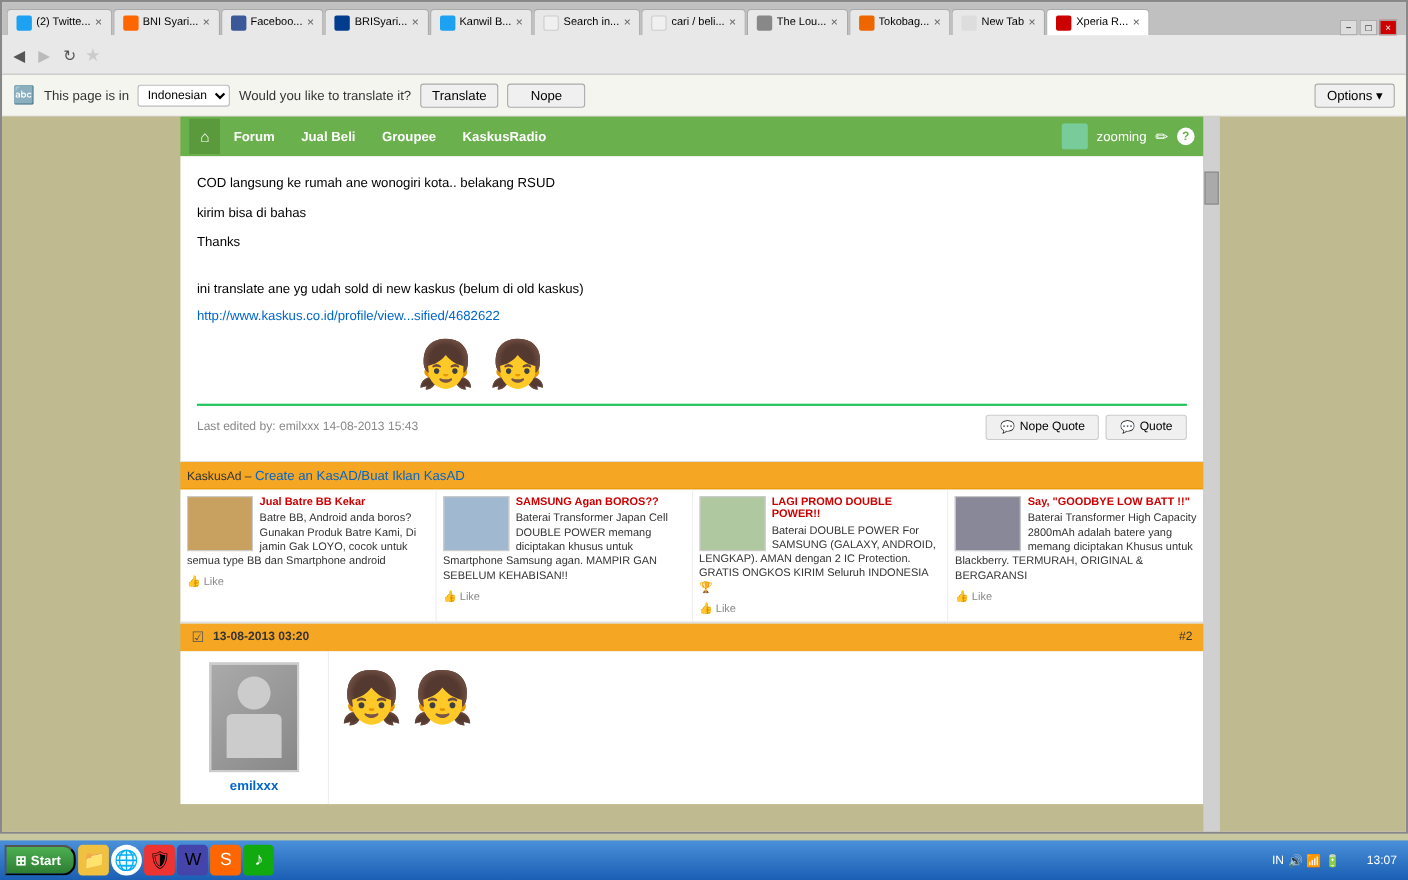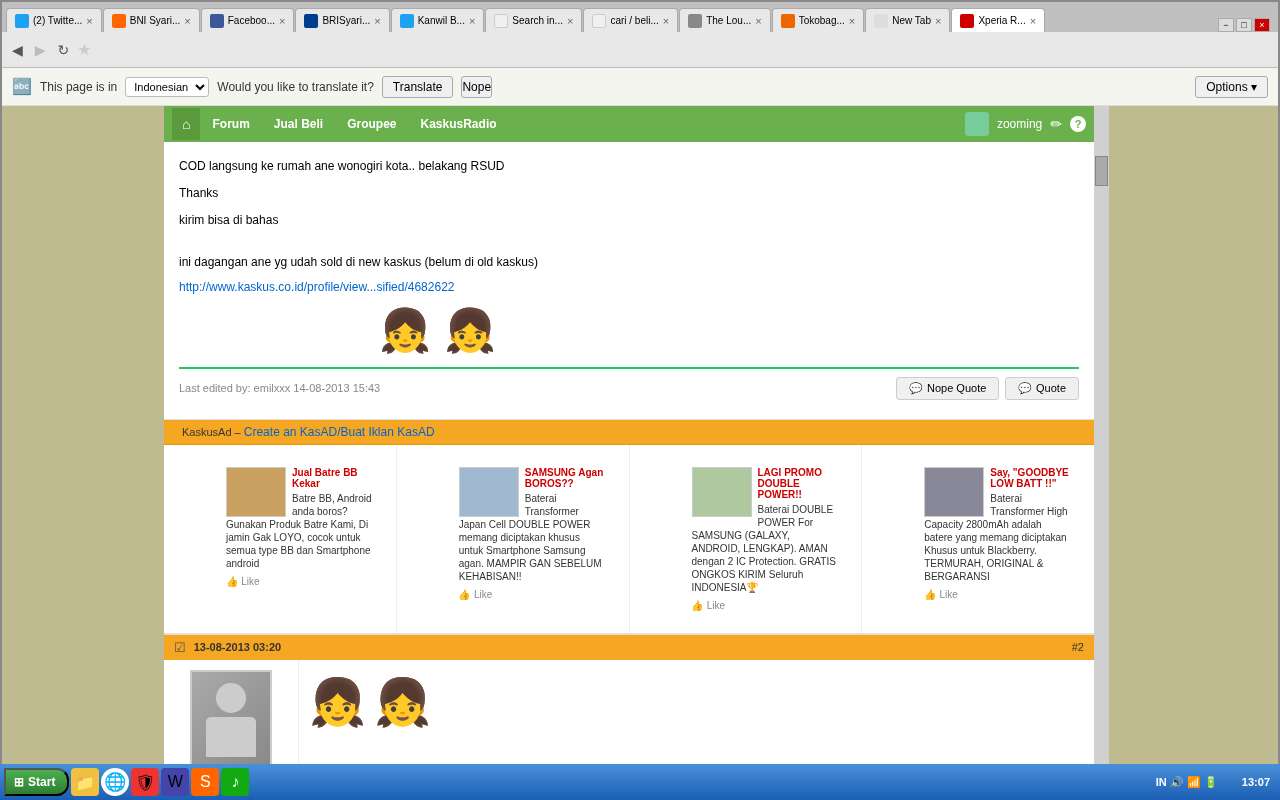--- a/index.html
+++ b/index.html
@@ -34,70 +34,70 @@
     .win-min { background: #ddd; }
     .win-max { background: #ddd; }
     .win-close { background: #c00; color: #fff; }
 
     
     .translate-bar { display: flex; align-items: center; background: #f5f5f0; border-bottom: 1px solid #ddd; padding: 5px 10px; gap: 8px; height: 38px; }
     .translate-icon { font-size: 16px; color: #555; }
     .translate-text { font-size: 12px; color: #333; }
     .translate-select { border: 1px solid #bbb; border-radius: 3px; padding: 2px 4px; font-size: 11px; background: #fff; cursor: pointer; }
     .translate-btn { background: #f0f0f0; border: 1px solid #aaa; border-radius: 3px; padding: 3px 10px; font-size: 12px; cursor: pointer; }
-    .nope-btn { background: #f0f0f0; border: 1px solid #aaa; border-radius: 3px; padding: 3px 0; font-size: 12px; cursor: pointer; }
+    .nope-btn { background: #f0f0f0; border: 1px solid #aaa; border-radius: 3px; padding: 3px 20px; font-size: 12px; cursor: pointer; }
     .options-btn { background: #f0f0f0; border: 1px solid #aaa; border-radius: 3px; padding: 3px 10px; font-size: 12px; cursor: pointer; margin-left: auto; }
 
     
     .kaskus-nav { background: #6ab04c; display: flex; align-items: center; padding: 0 8px; height: 36px; }
     .kaskus-home { background: #5a9a3c; color: #fff; padding: 8px 10px; cursor: pointer; font-size: 14px; }
     .nav-item { color: #fff; padding: 8px 12px; font-size: 12px; cursor: pointer; font-weight: bold; }
     .nav-right { margin-left: auto; display: flex; align-items: center; gap: 8px; }
     .nav-avatar { width: 24px; height: 24px; background: #888; border-radius: 3px; }
     .nav-username { color: #fff; font-size: 12px; }
     .nav-icon-btn { color: #fff; font-size: 14px; cursor: pointer; }
 
     
     .post-body { padding: 15px 15px; background: #fff; border-bottom: 1px solid #e0e0e0; }
     .post-text { line-height: 1.6; color: #000000; margin-bottom: 8px; }
     .post-link { color: #0066cc; text-decoration: none; font-size: 12px; }
     .post-footer { display: flex; align-items: center; justify-content: space-between; padding: 8px 0 4px; color: #888; font-size: 11px; border-top: 2px solid #22c55e; margin-top: 10px; }
     .post-btns { display: flex; gap: 6px; }
     .post-btn { background: #f0f0f0; border: 1px solid #ccc; border-radius: 3px; padding: 4px 12px; font-size: 11px; cursor: pointer; display: flex; align-items: center; gap: 4px; }
 
     
-    .kaskus-ad-bar { background: #f5a623; padding: 5px 18px; font-size: 11px; color: #333; border-bottom: 1px solid #e89500; }
+    .kaskus-ad-bar { background: #f5a623; padding: 5px 6px; font-size: 11px; color: #333; border-bottom: 1px solid #e89500; }
     .kaskus-ad-bar a { color: #0066cc; }
 
     
     .ad-grid { display: flex; background: #fff; border-bottom: 2px solid #e0e0e0; }
-    .ad-item { flex: 1; padding: 22px; border-right: 1px solid #eee; font-size: 10px; margin-left: 40px; }
+    .ad-item { flex: 1; padding: 6px; border-right: 1px solid #eee; font-size: 10px; }
     .ad-item:last-child { border-right: none; }
     .ad-img { width: 60px; height: 50px; background: #ddd; float: left; margin-right: 6px; border: 1px solid #ccc; }
     .ad-title { color: #c00; font-weight: bold; font-size: 10px; margin-bottom: 3px; }
     .ad-desc { color: #333; font-size: 10px; line-height: 1.3; }
     .ad-like { color: #888; font-size: 10px; margin-top: 4px; cursor: pointer; clear: both; padding-top: 2px; }
     .like-icon { color: #f5a623; }
 
     
     .post-header-bar { background: #f5a623; display: flex; align-items: center; padding: 5px 10px; gap: 8px; }
     .post-num { color: #333; font-size: 11px; }
     .post-date { color: #333; font-size: 11px; font-weight: bold; }
 
     
     .post-row { display: flex; background: #fff; }
-    .user-col { width: 135px; flex-shrink: 0; padding: 10px; text-align: left; border-right: 1px solid #eee; }
+    .user-col { width: 135px; flex-shrink: 0; padding: 10px; text-align: center; border-right: 1px solid #eee; }
     .username { color: #0066cc; font-size: 12px; font-weight: bold; }
 
     
     .taskbar { position: fixed; bottom: 0; left: 0; right: 0; height: 36px; background: linear-gradient(to bottom, #4a90d9, #1a5fb4); display: flex; align-items: center; padding: 0 4px; gap: 2px; z-index: 100; }
     .start-btn { background: linear-gradient(to bottom, #4caf50, #2e7d32); border-radius: 0 12px 12px 0; padding: 4px 12px 4px 8px; color: #fff; font-size: 12px; font-weight: bold; cursor: pointer; height: 28px; display: flex; align-items: center; }
     .taskbar-icon { width: 28px; height: 28px; background: #555; border-radius: 4px; cursor: pointer; display: flex; align-items: center; justify-content: center; font-size: 16px; }
     .taskbar-spacer { flex: 1; }
-    .taskbar-right { display: flex; align-items: center; gap: 4px; color: #fff; font-size: 11px; padding: 0 6px; font-weight: bold; }
+    .taskbar-right { display: flex; align-items: center; gap: 4px; color: #fff; font-size: 11px; padding: 0 6px; }
     .browser-frame { position: relative; background: #f0f0f0; border: 2px solid #888; width: 1280px; }
     .left-pad { width: 162px; background: #c0ba90; }
     .main-frame { flex: 1; max-width: 930px; }
 
     .ad-clearfix::after { content: ''; display: table; clear: both; }
 
     
     .avatar-placeholder { width: 82px; height: 100px; background: linear-gradient(135deg, #aaa 0%, #888 100%); margin: 0 auto 5px; border: 2px solid #ccc; display: flex; align-items: center; justify-content: center; color: #fff; font-size: 24px; overflow: hidden; }
   </style>
 </head>
@@ -206,24 +206,24 @@
             <div style="width:24px;height:24px;background:#7c9;"></div>
           </div>
           <span class="nav-username">zooming</span>
           <span class="nav-icon-btn">✏</span>
           <span class="nav-icon-btn" style="background:#fff;color:#6ab04c;border-radius:50%;width:16px;height:16px;display:flex;align-items:center;justify-content:center;font-size:11px;font-weight:bold;">?</span>
         </div>
       </div>
 
       <div class="post-body">
         <div class="post-text">COD langsung ke rumah ane wonogiri kota.. belakang RSUD</div>
+        <div class="post-text">kirim bisa di bahas</div>
         <div class="post-text">Thanks</div>
-        <div class="post-text">kirim bisa di bahas</div>
         <br>
-        <div class="post-text">ini dagangan ane yg udah sold di new kaskus (belum di old kaskus)</div>
+        <div class="post-text">ini translate ane yg udah sold di new kaskus (belum di old kaskus)</div>
         <a class="post-link" href="#">http://www.kaskus.co.id/profile/view...sified/4682622</a>
         
         <div style="margin: 12px 0; text-align:left; padding-left: 200px;">
           <span style="font-size:42px; color:#ff9eb5;">👧</span>
           <span style="font-size:42px; color:#ff9eb5; margin-left:10px;">👧</span>
         </div>
         <div class="post-footer">
           <span>Last edited by: emilxxx 14-08-2013 15:43</span>
           <div class="post-btns">
             <button class="post-btn">

